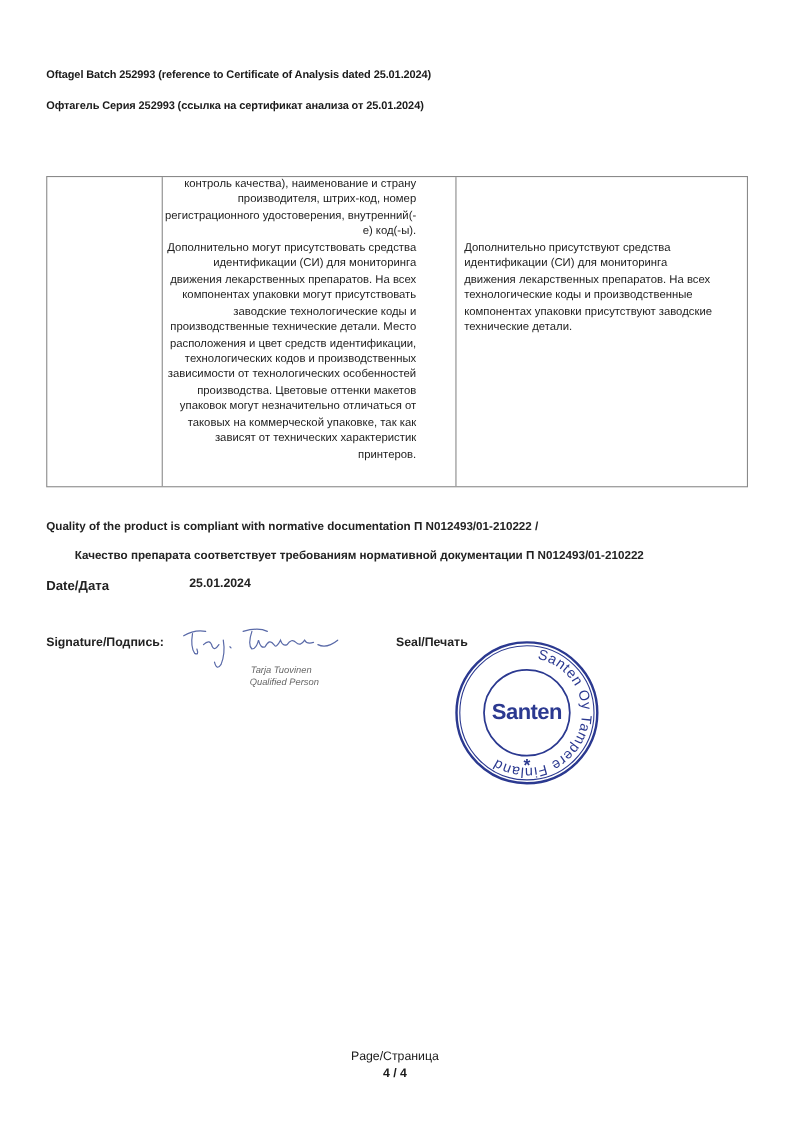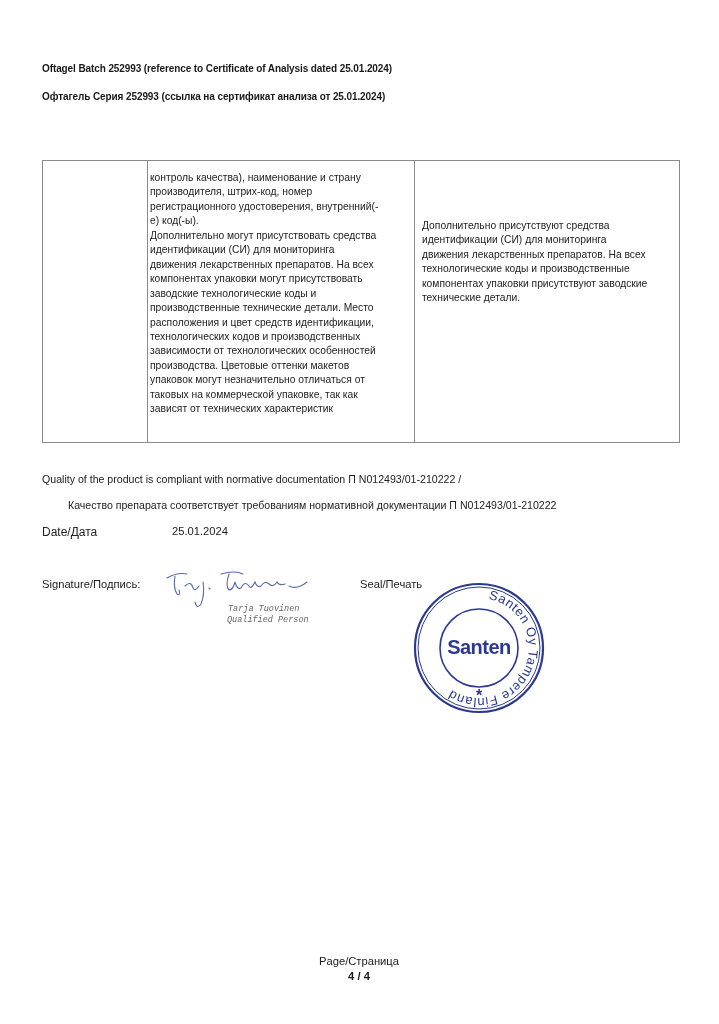--- a/index.html
+++ b/index.html
@@ -11,54 +11,55 @@
   .title { font-weight: bold; font-size: 10px; letter-spacing: -0.1px; }
   .doc-table {
     position: absolute; left: 42px; top: 160px; width: 638px; height: 283px;
     border: 1px solid #8a8a8a; box-sizing: border-box;
   }
   .col-div { position: absolute; top: 0; bottom: 0; width: 1px; background: #8a8a8a; }
   .cell-text {
     position: absolute; font-size: 10.3px; line-height: 14.45px; color: #222;
   }
   .line { white-space: nowrap; display: block; }
-  .body-text { font-size: 10.6px; color: #222; white-space: nowrap; }
-  .sig-name { font-family: Liberation Mono, monospace; font-style: italic; font-size: 8.5px; color: #666; line-height: 10px; }
+  .body-text { font-size: 10.6px; color: #222; white-space: nowrap; font-weight: bold; }
+  .sig-name { font-family: Liberation Sans, sans-serif; font-style: italic; font-size: 8.5px; color: #666; line-height: 10px; }
   .footer { font-size: 11.2px; text-align: center; width: 200px; }
 </style>
 </head>
 <body>
 
 <div class="abs title" style="left:42px; top:63px;">Oftagel Batch 252993 (reference to Certificate of Analysis dated 25.01.2024)</div>
 <div class="abs title" style="left:42px; top:91px;">Офтагель Серия 252993 (ссылка на сертификат анализа от 25.01.2024)</div>
 
 <div class="doc-table">
   <div class="col-div" style="left:104px;"></div>
   <div class="col-div" style="left:371px;"></div>
 
   <div class="cell-text" style="left:2px; top:2px; width:100px;"></div>
 
-  <div class="cell-text" style="left:107px; top:10px;">
+  <div class="cell-text" style="left:107px; top:0px;text-align:right;">
     <span class="line">контроль качества), наименование и страну</span>
     <span class="line">производителя, штрих-код, номер</span>
     <span class="line">регистрационного удостоверения, внутренний(-</span>
     <span class="line">е) код(-ы).</span>
     <span class="line">Дополнительно могут присутствовать средства</span>
     <span class="line">идентификации (СИ) для мониторинга</span>
     <span class="line">движения лекарственных препаратов. На всех</span>
     <span class="line">компонентах упаковки могут присутствовать</span>
     <span class="line">заводские технологические коды и</span>
     <span class="line">производственные технические детали. Место</span>
     <span class="line">расположения и цвет средств идентификации,</span>
     <span class="line">технологических кодов и производственных</span>
     <span class="line">зависимости от технологических особенностей</span>
     <span class="line">производства. Цветовые оттенки макетов</span>
     <span class="line">упаковок могут незначительно отличаться от</span>
     <span class="line">таковых на коммерческой упаковке, так как</span>
     <span class="line">зависят от технических характеристик</span>
+    <span class="line">принтеров.</span>
   </div>
 
   <div class="cell-text" style="left:379px; top:58px;">
     <span class="line">Дополнительно присутствуют средства</span>
     <span class="line">идентификации (СИ) для мониторинга</span>
     <span class="line">движения лекарственных препаратов. На всех</span>
     <span class="line">технологические коды и производственные</span>
     <span class="line">компонентах упаковки присутствуют заводские</span>
     <span class="line">технические детали.</span>
   </div>

